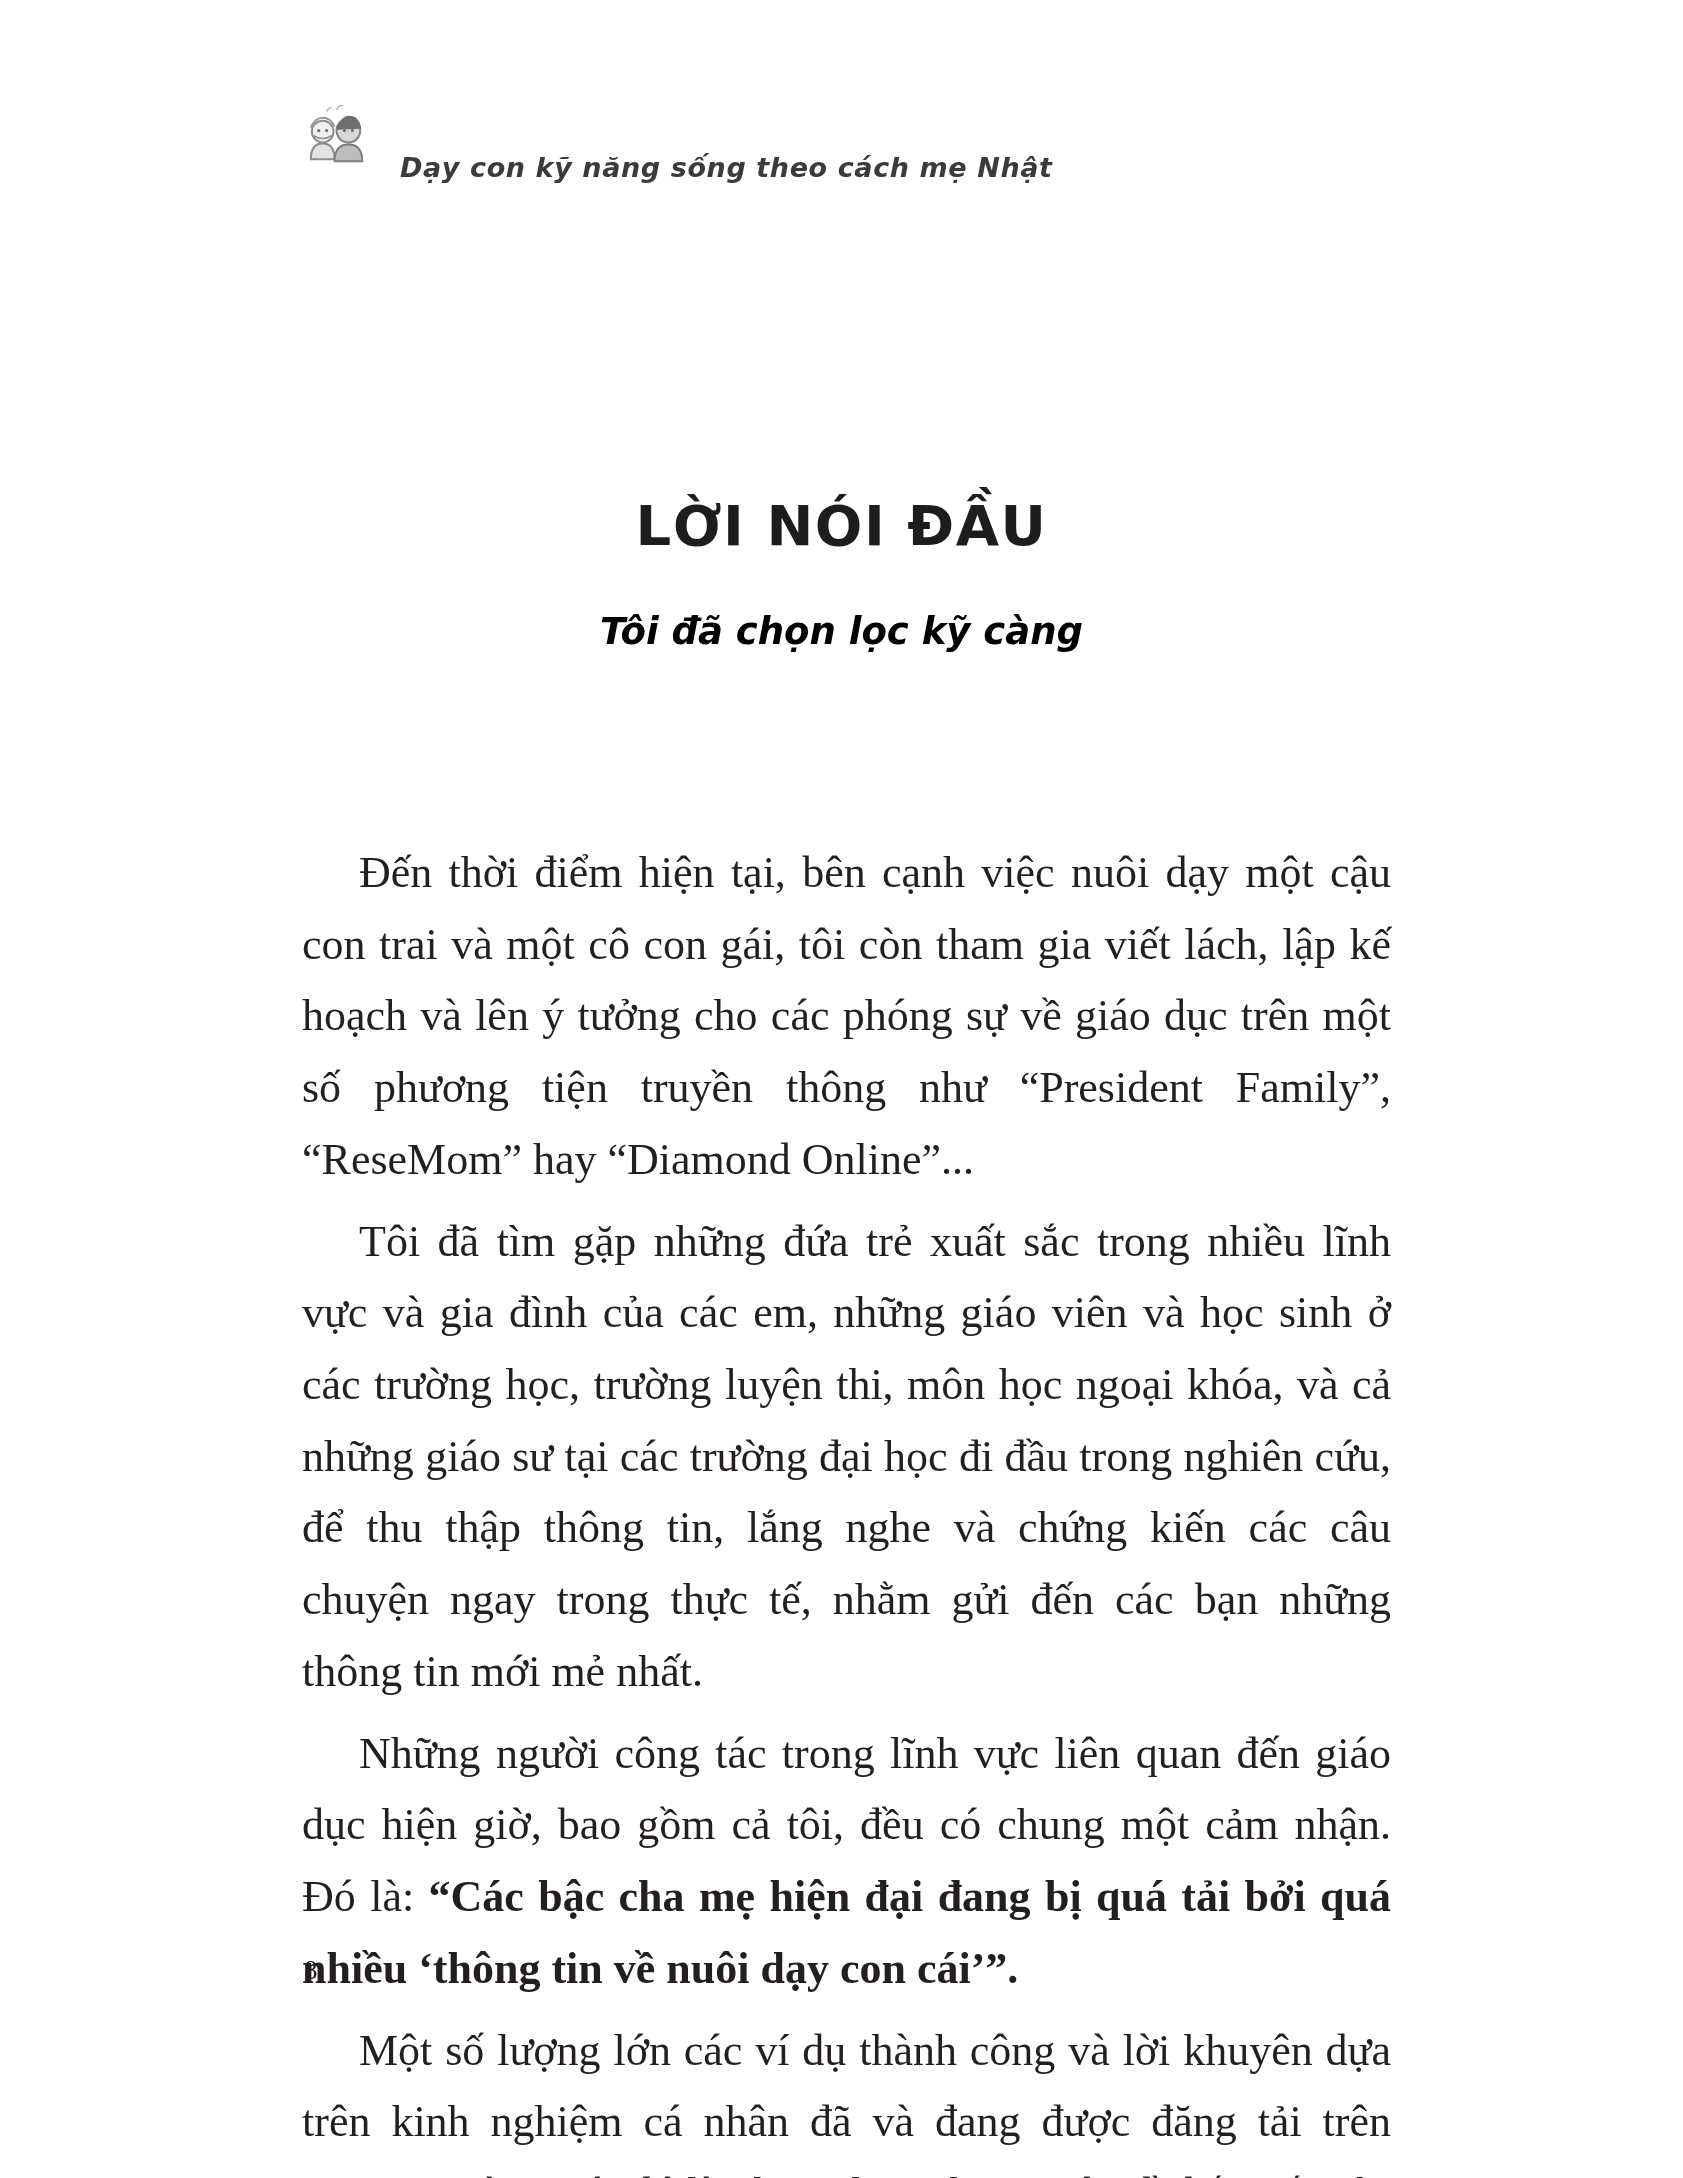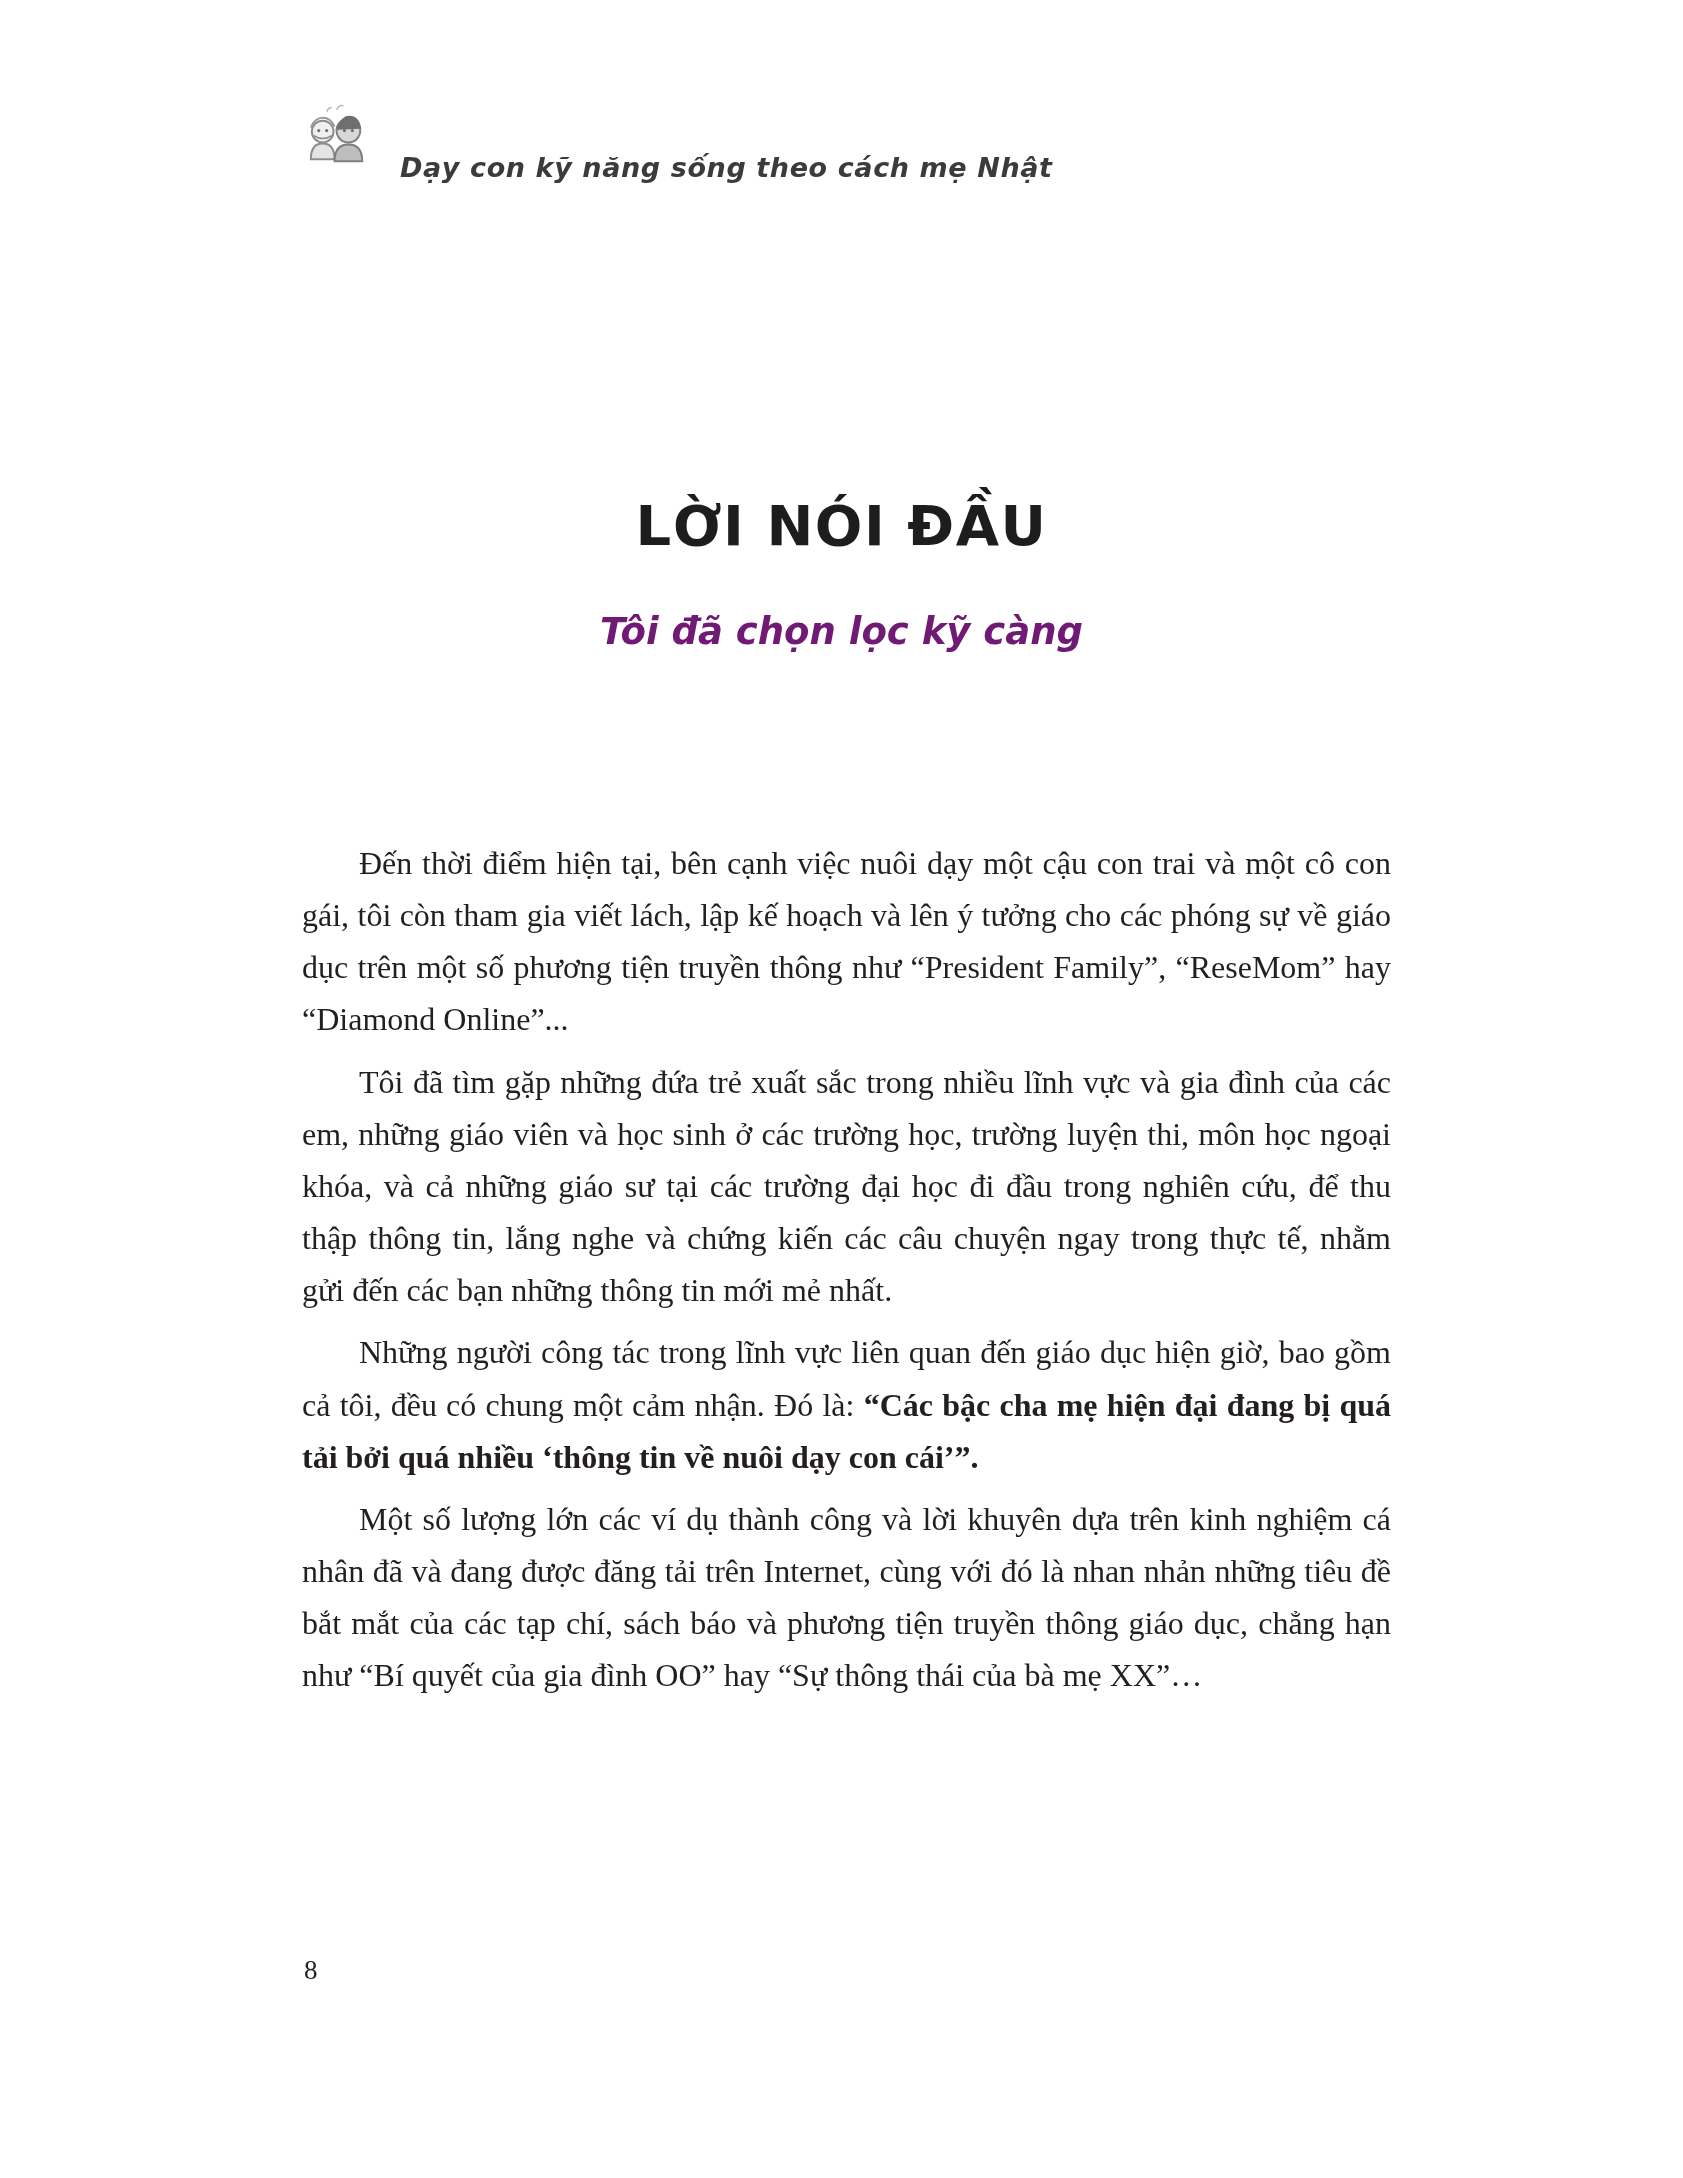--- a/index.html
+++ b/index.html
@@ -68,35 +68,35 @@
     letter-spacing: 1.5px;
     color: #1d1d1d;
     margin: 0 0 48px 0;
     line-height: 1.1;
   }
   .subtitle {
     font-family: "DejaVu Sans", sans-serif;
     font-size: 37px;
     font-weight: 700;
     font-style: italic;
-    color: #701a75;
+    color: #000000;
     line-height: 1.45;
   }
   .subtitle-line { display: block; }
 
   
   .body-text {
     position: absolute;
     left: 302px;
     top: 837px;
     width: 1089px;
   }
   .para {
     font-family: "Liberation Serif", serif;
-    font-size: 32px;
+    font-size: 44px;
     line-height: 1.63;
     text-align: justify;
     text-justify: inter-word;
     margin: 0 0 10px 0;
     text-indent: 57px;
     color: #231f20;
   }
   .para:last-child { margin-bottom: 0; }
   .para b { font-weight: 700; }
 

